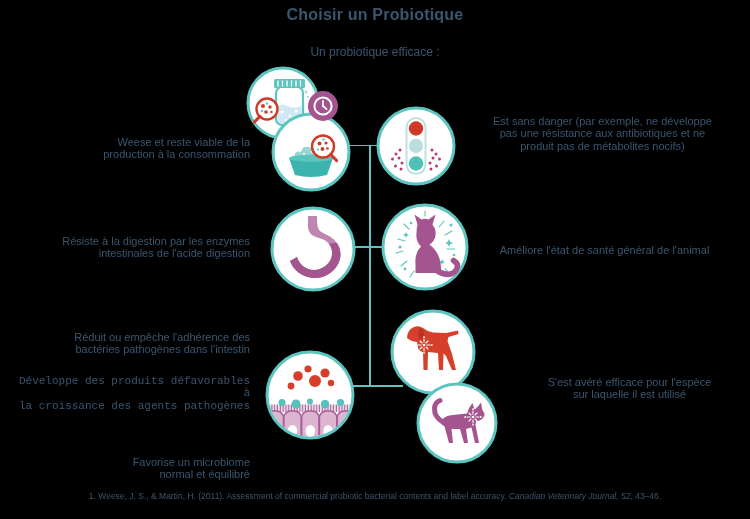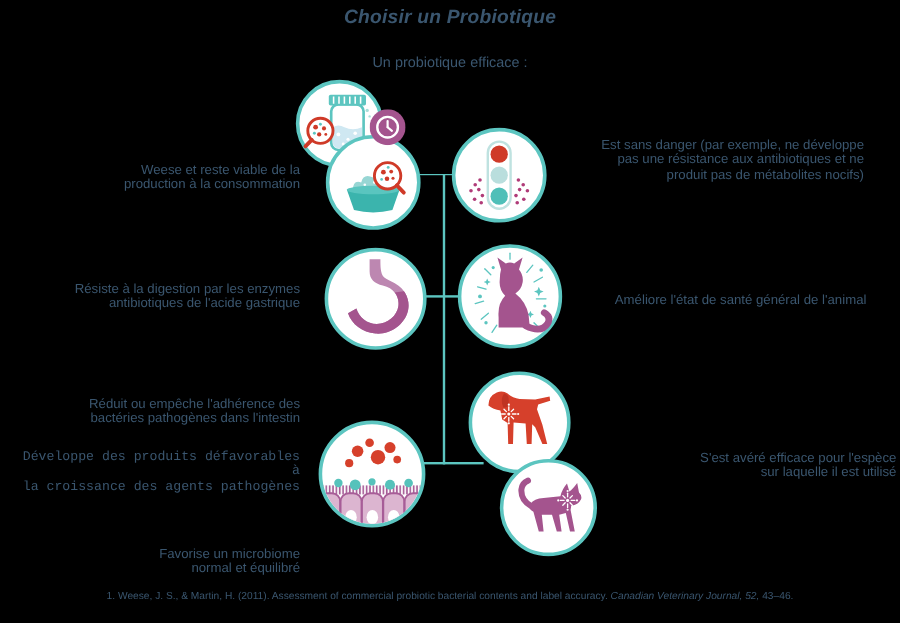--- a/index.html
+++ b/index.html
@@ -1,24 +1,24 @@
 <!DOCTYPE html>
 <html><head>
 <meta charset="utf-8">
 <style>
   html,body{margin:0;padding:0;background:#000;}
   .stage{position:relative;width:750px;height:519px;background:#000;overflow:hidden;
          font-family:"Liberation Sans",sans-serif;}
   .title{position:absolute;top:6px;left:0;width:100%;text-align:center;
-         color:#3a566f;font-size:16px;font-weight:bold;letter-spacing:.2px;font-style:italic;}
+         color:#3a566f;font-size:16px;font-weight:bold;letter-spacing:.2px;}
   .subtitle{position:absolute;top:45px;left:0;width:100%;text-align:center;
          color:#3a566f;font-size:12px;font-weight:normal;}
   .lbl{position:absolute;color:#3a566f;font-size:11px;line-height:12.4px;font-weight:500;}
   .lbl.left{text-align:right;width:240px;left:10px;}
-  .lbl.right{text-align:right;width:235px;}
+  .lbl.right{text-align:center;width:235px;}
   .conn{position:absolute;background:#5cc5c0;}
   .circle{position:absolute;line-height:0;}
   .footer{position:absolute;top:491px;left:0;width:100%;text-align:center;
           color:#3a566f;font-size:8.5px;}
   .it{font-style:italic;}
 </style>
 </head>
 <body>
 
 <div class="stage">
@@ -256,21 +256,21 @@
       </g>
     </svg>
   </div>
 
   <div class="lbl left" style="top:136px;">
     <div>Weese et reste viable de la</div>
     <div>production à la consommation</div>
   </div>
   <div class="lbl left" style="top:235px;">
     <div>Résiste à la digestion par les enzymes</div>
-    <div>antibiotiques de l'acide gastrique</div>
+    <div>intestinales de l'acide digestion</div>
   </div>
   <div class="lbl left" style="top:331px;">
     <div>Réduit ou empêche l'adhérence des</div>
     <div>bactéries pathogènes dans l'intestin</div>
   </div>
   <div class="lbl left" style="top:375px;font-family:Liberation Mono, monospace;">
     <div>Développe des produits défavorables à</div>
     <div>la croissance des agents pathogènes</div>
   </div>
   <div class="lbl left" style="top:424px;margin-top:32px;">

